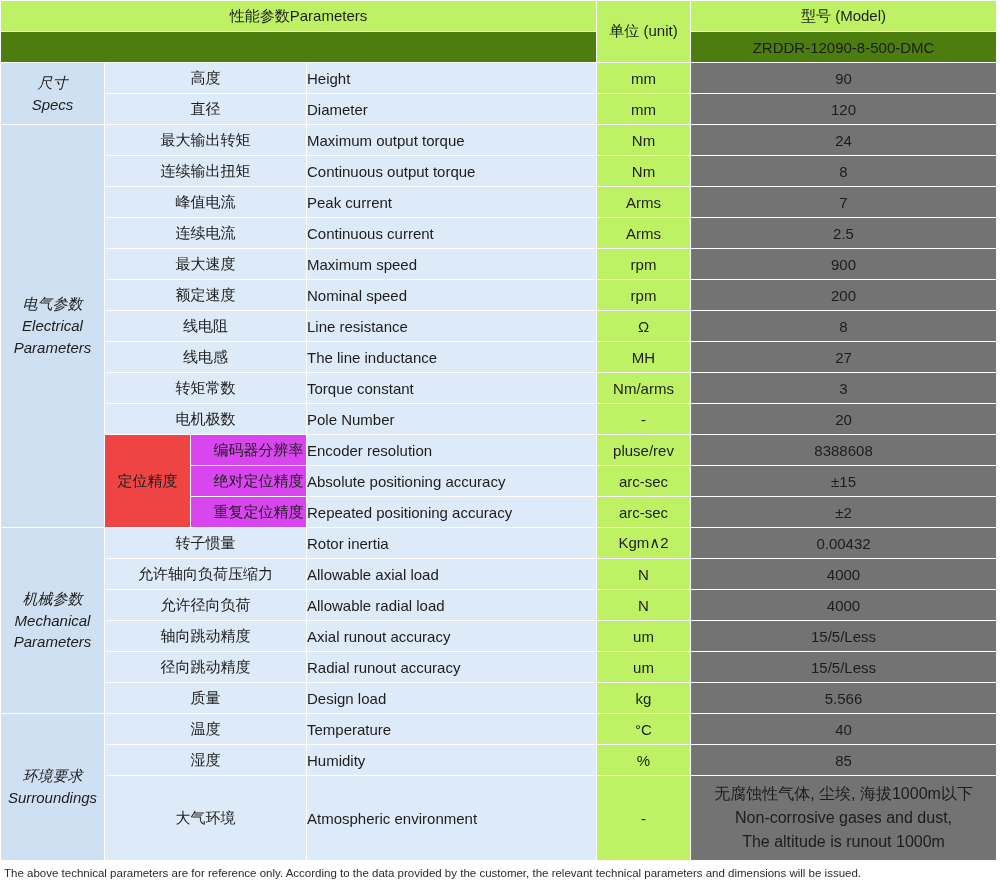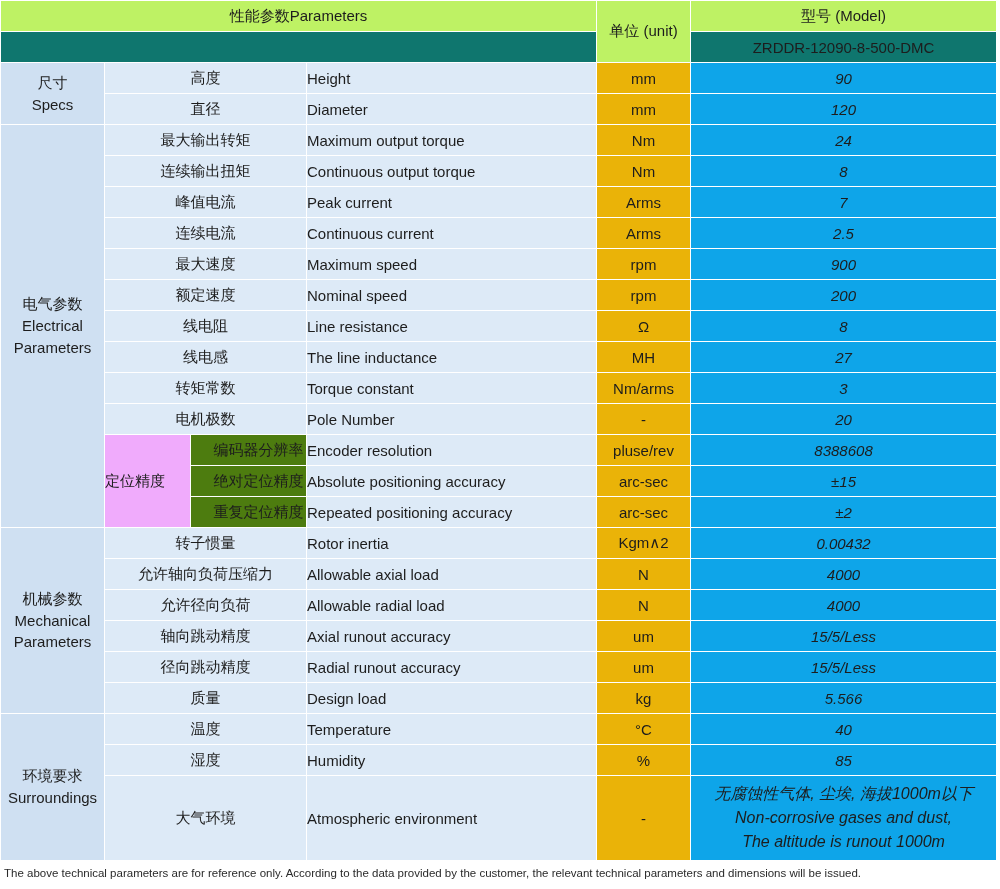--- a/index.html
+++ b/index.html
@@ -42,65 +42,65 @@
   col.c-val   { width: 306px; }
 
   .hdr-top {
     background: #bef264;
     text-align: center;
     font-size: 16px;
     height: 34px;
     color: #15181d;
   }
   .hdr-sub {
-    background: #0f766e;
+    background: #4d7c0f;
     text-align: center;
     font-size: 15px;
     height: 32px;
     color: #15181d;
     margin-left: 20px;
   }
   .grp {
     background: #cfe0f2;
     text-align: center;
     font-size: 15px;
     line-height: 1.45;
     color: #1d1d1d;
+    font-style: italic;
   }
   .lbl-cn {
     background: #ddeaf7;
     text-align: center;
   }
   .lbl-cn.sub {
-    background: #4d7c0f;
+    background: #d946ef;
     padding-left: 20px;
   }
   .lbl-en {
     background: #ddeaf7;
     text-align: left;
     padding-left: 14px;
   }
   .unit {
-    background: #eab308;
+    background: #bef264;
     text-align: center;
     margin-left: 16px;
   }
   .val {
-    background: #0ea5e9;
-    text-align: center;
-    font-style: italic;
+    background: #737373;
+    text-align: center;
   }
   .val.multi {
     line-height: 1.5;
     padding: 6px 4px;
     font-size: 16px;
   }
   .grp-accuracy {
-    background: #f0abfc;
-    text-align: left;
+    background: #ef4444;
+    text-align: center;
   }
   .footer {
     padding: 4px 0 0 4px;
     font-size: 11.5px;
     color: #2a2a2a;
     line-height: 1.55;
   }
   .footer div { white-space: nowrap; }
   .tall { height: 62px; }
 </style>

